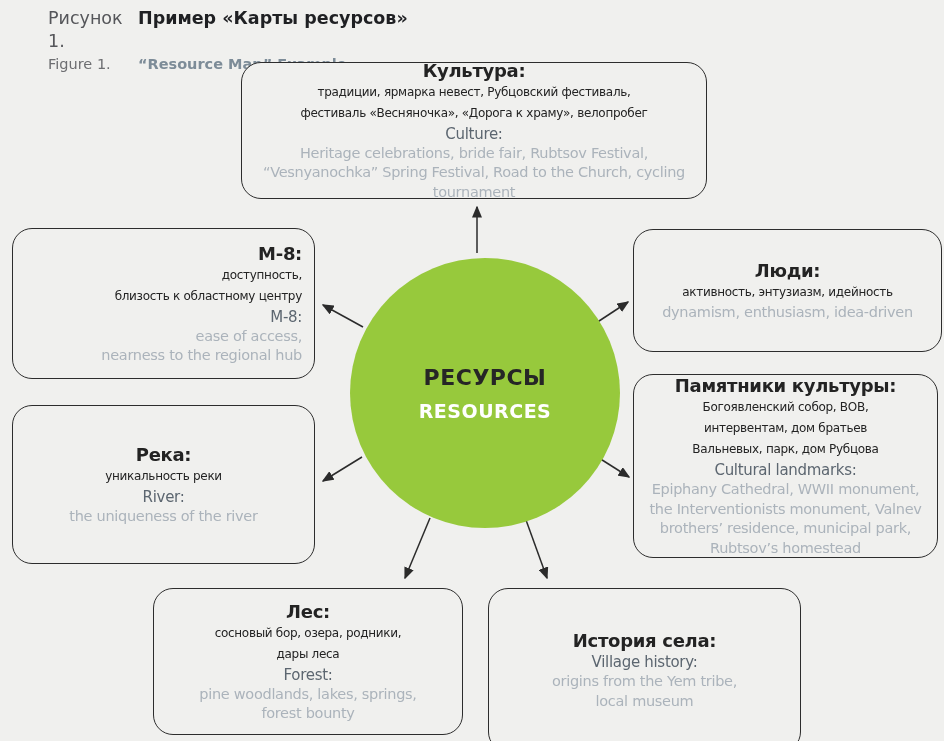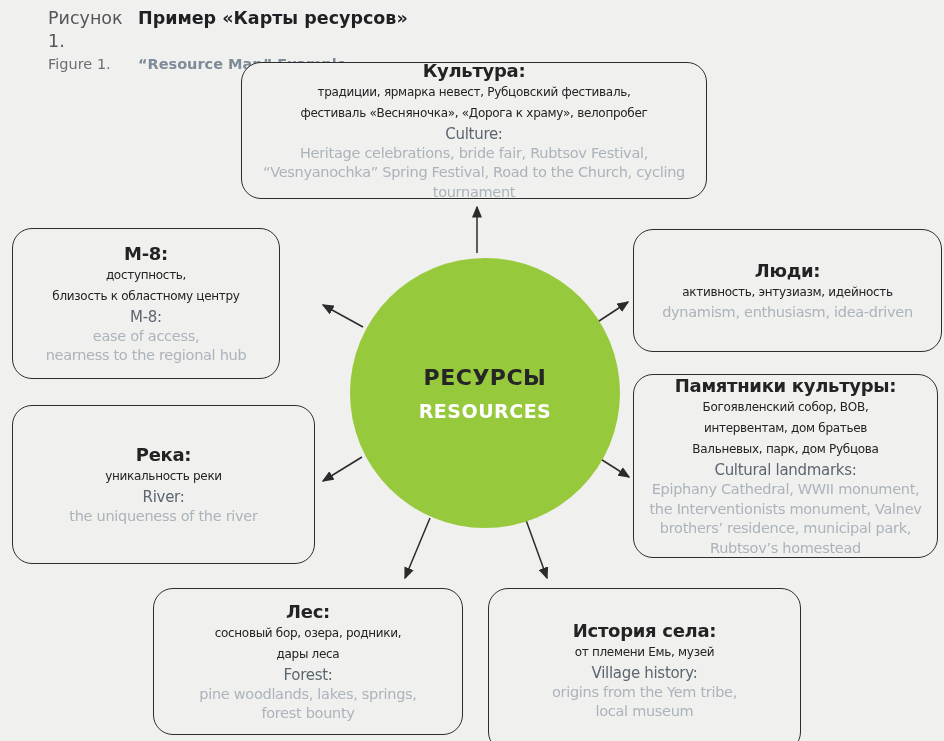--- a/index.html
+++ b/index.html
@@ -39,21 +39,21 @@
     padding: 3px 12px;
     letter-spacing: -0.3px;
   }
   .node-inner { width: 100%; }
   .ru-title { font-size: 18px; font-weight: bold; color: #232323; line-height: 23px; }
   .ru-body  { font-size: 12px; color: #232323; line-height: 21px; white-space: pre-line; }
   .en-title { font-size: 15px; color: #5c6670; line-height: 20px; }
   .en-body  { font-size: 14.5px; color: #abb3bb; line-height: 19.5px; white-space: pre-line; }
 
   #node-culture   { left: 241px; top: 62px;  width: 466px; height: 137px; }
-  #node-m8        { left: 12px;  top: 228px; width: 268px; height: 151px; }
+  #node-m8        { left: 12px;  top: 228px; width: 303px; height: 151px; text-align: right; }
   #node-people    { left: 633px; top: 229px; width: 309px; height: 123px; }
   #node-river     { left: 12px;  top: 405px; width: 303px; height: 159px; }
   #node-landmarks { left: 633px; top: 374px; width: 305px; height: 184px; }
   #node-forest    { left: 153px; top: 588px; width: 310px; height: 147px; }
   #node-history   { left: 488px; top: 588px; width: 313px; height: 164px; }
 
   
   .circle {
     position: absolute;
     left: 350px; top: 258px;
@@ -174,20 +174,19 @@
       <div class="en-body">Epiphany Cathedral, WWII monument,
 the Interventionists monument, Valnev
 brothers’ residence, municipal park,
 Rubtsov’s homestead</div>
     </div>
   </div>
 
   <div class="node" id="node-history">
     <div class="node-inner">
       <div class="ru-title">История села:</div>
-      <div class="ru-body">от племени Емь, музей</div>
       <div class="en-title">Village history:</div>
       <div class="en-body">origins from the Yem tribe,
 local museum</div>
     </div>
   </div>
 
 </div>
 
 </body></html>

